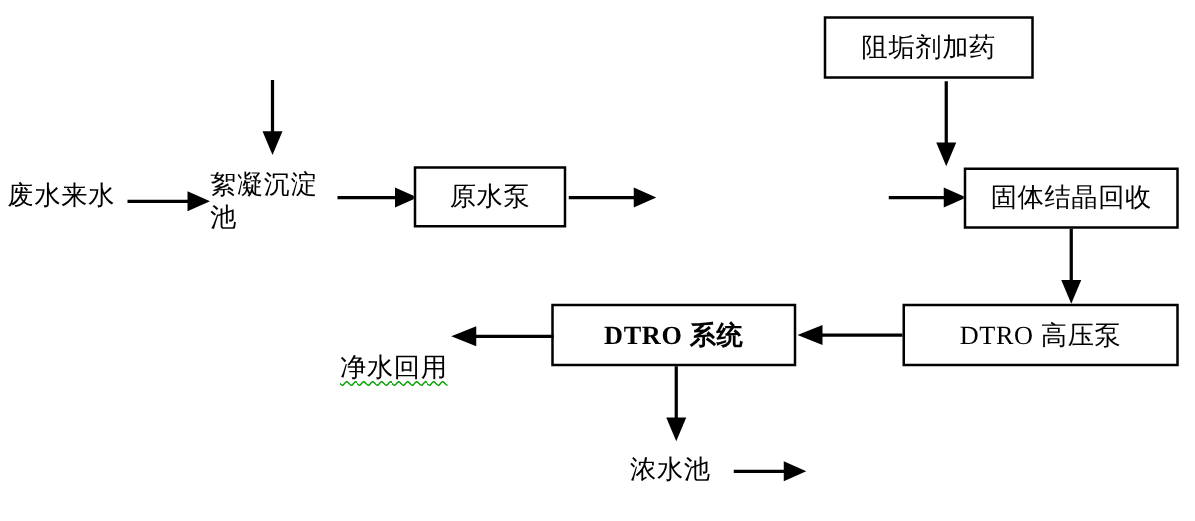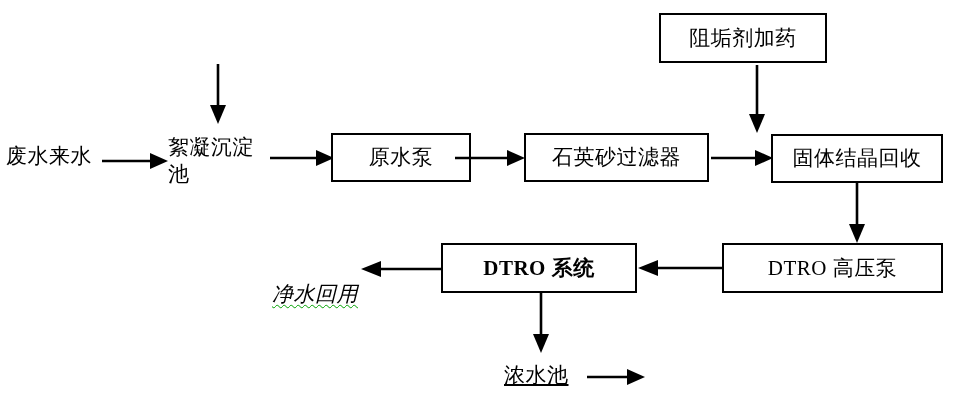--- a/index.html
+++ b/index.html
@@ -44,21 +44,20 @@
     font-size: 21px;
     letter-spacing: 0.5px;
     white-space: pre;
   }
   .node-text.center { text-align: center; }
   
   .spellcheck {
     text-decoration: underline wavy #00a000;
     text-decoration-thickness: 1.2px;
     text-underline-offset: 3px;
-    font-style: italic;
   }
   
   .arrow {
     position: absolute;
     overflow: visible;
   }
   .arrow line {
     stroke: #000000;
     stroke-width: 2.6;
   }
@@ -85,28 +84,27 @@
   </svg>
 
   <div class="node-text" style="left:168px; top:134px; width:108px; height:64px;">絮凝沉淀
 池</div>
 
   <svg class="arrow" style="left:268px; top:147px;" width="68" height="22">
     <line x1="2" y1="11" x2="52" y2="11"></line>
     <polygon points="48,3 66,11 48,19"></polygon>
   </svg>
 
-  <div class="node-box" style="left:331px; top:133px; width:140px; height:49px;">原水泵</div>
+  <div class="node-box" style="left:331px; top:133px; width:122px; height:49px;">原水泵</div>
 
   <svg class="arrow" style="left:453px; top:147px;" width="74" height="22">
     <line x1="2" y1="11" x2="58" y2="11"></line>
     <polygon points="54,3 72,11 54,19"></polygon>
   </svg>
 
-  <div class="node-box" style="left:524px; top:133px; width:185px; height:49px;">石英砂过滤器</div>
 
   <svg class="arrow" style="left:709px; top:147px;" width="66" height="22">
     <line x1="2" y1="11" x2="50" y2="11"></line>
     <polygon points="46,3 64,11 46,19"></polygon>
   </svg>
 
   <div class="node-box" style="left:659px; top:13px; width:168px; height:50px;">阻垢剂加药</div>
 
   <svg class="arrow" style="left:745px; top:63px;" width="24" height="72">
     <line x1="12" y1="2" x2="12" y2="54"></line>
@@ -136,21 +134,21 @@
 
   <div class="node-text" style="left:249px; top:254px; width:104px; height:34px;">
     <span class="spellcheck">净水回用</span>
   </div>
 
   <svg class="arrow" style="left:529px; top:293px;" width="24" height="62">
     <line x1="12" y1="0" x2="12" y2="44"></line>
     <polygon points="4,41 12,60 20,41"></polygon>
   </svg>
 
-  <div class="node-text" style="left:504px; top:362px; width:80px; height:34px;text-decoration:underline;">浓水池</div>
+  <div class="node-text" style="left:504px; top:362px; width:80px; height:34px;">浓水池</div>
 
   <svg class="arrow" style="left:585px; top:366px;" width="62" height="22">
     <line x1="2" y1="11" x2="46" y2="11"></line>
     <polygon points="42,3 60,11 42,19"></polygon>
   </svg>
 
 
 </div>
 
 </body></html>

